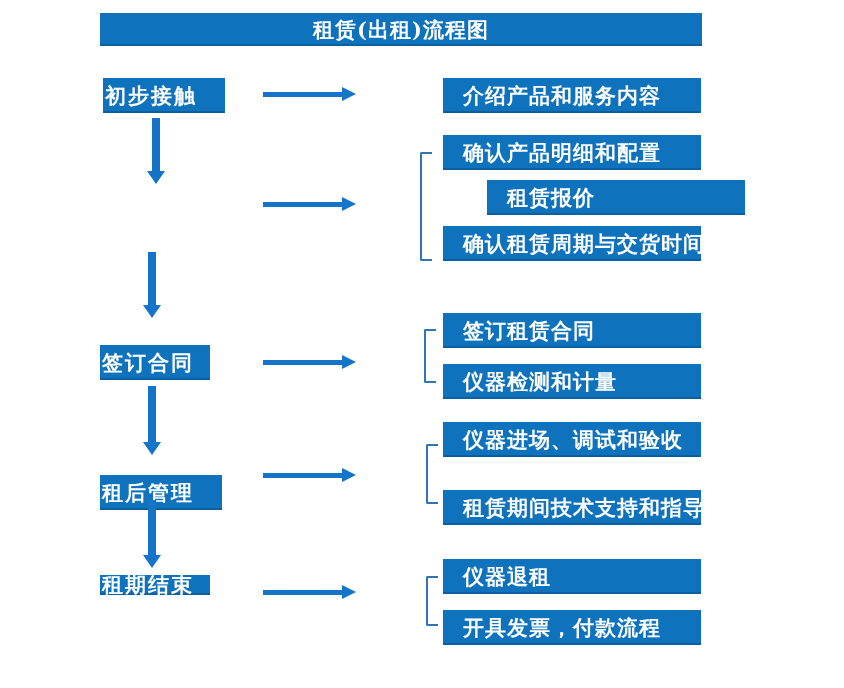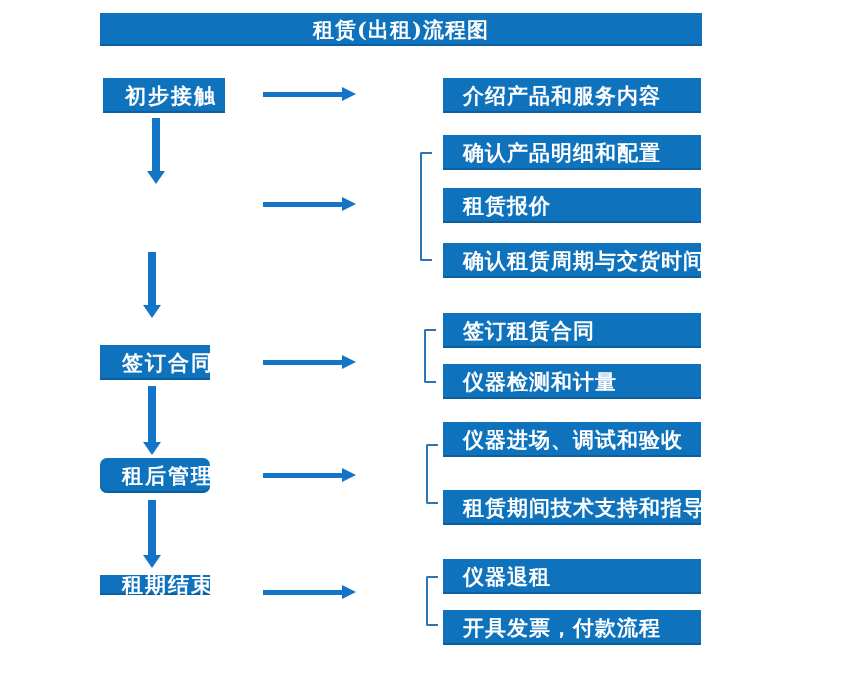--- a/index.html
+++ b/index.html
@@ -7,33 +7,33 @@
     position:relative; width:844px; height:688px; background:#ffffff;
     font-family:"DejaVu Serif","Liberation Serif",serif; overflow:hidden;
   }
   .bluebox {
     position:absolute; background:#0e72bd; color:#ffffff; font-weight:bold;
     font-size:21px; letter-spacing:1px; display:flex; align-items:center;
     box-sizing:border-box; box-shadow: inset 0 -2px 0 rgba(6,60,104,0.35);
     white-space:nowrap;
   }
   .titlebar { left:100px; top:13px; width:602px; height:33px; justify-content:center; letter-spacing:1px; }
-  .stage  { padding-left:22px; letter-spacing:2px; }
+  .stage  { padding-left:2px; letter-spacing:2px; }
   .detail { left:443px; width:258px; height:35px; padding-left:20px; }
 
   .s1 { left:103px; top:78px;  width:122px; height:35px; }
   .s2 { left:103px; top:187px; width:122px; height:35px; }
   .s3 { left:100px; top:345px; width:110px; height:35px; }
-  .s4 { left:100px; top:458px; width:110px; height:35px;border-radius:7px; }
+  .s4 { left:100px; top:475px; width:122px; height:35px; }
   .s5 { left:100px; top:575px; width:110px; height:20px; }
 
   .d1  { top:78px;  }
   .d2  { top:135px; }
-  .d3  { top:188px; }
-  .d4  { top:243px; }
+  .d3  { top:180px;margin-left:44px; }
+  .d4  { top:226px; }
   .d5  { top:313px; }
   .d6  { top:364px; }
   .d7  { top:422px; }
   .d8  { top:490px;text-align:right; }
   .d9  { top:559px; }
   .d10 { top:610px;font-family:Liberation Serif, serif; }
 
   
   .harrow { position:absolute; left:263px; width:93px; height:14px; display:flex; align-items:center; }
   .hline  { width:79px; height:5px; background:#1374c8; }

